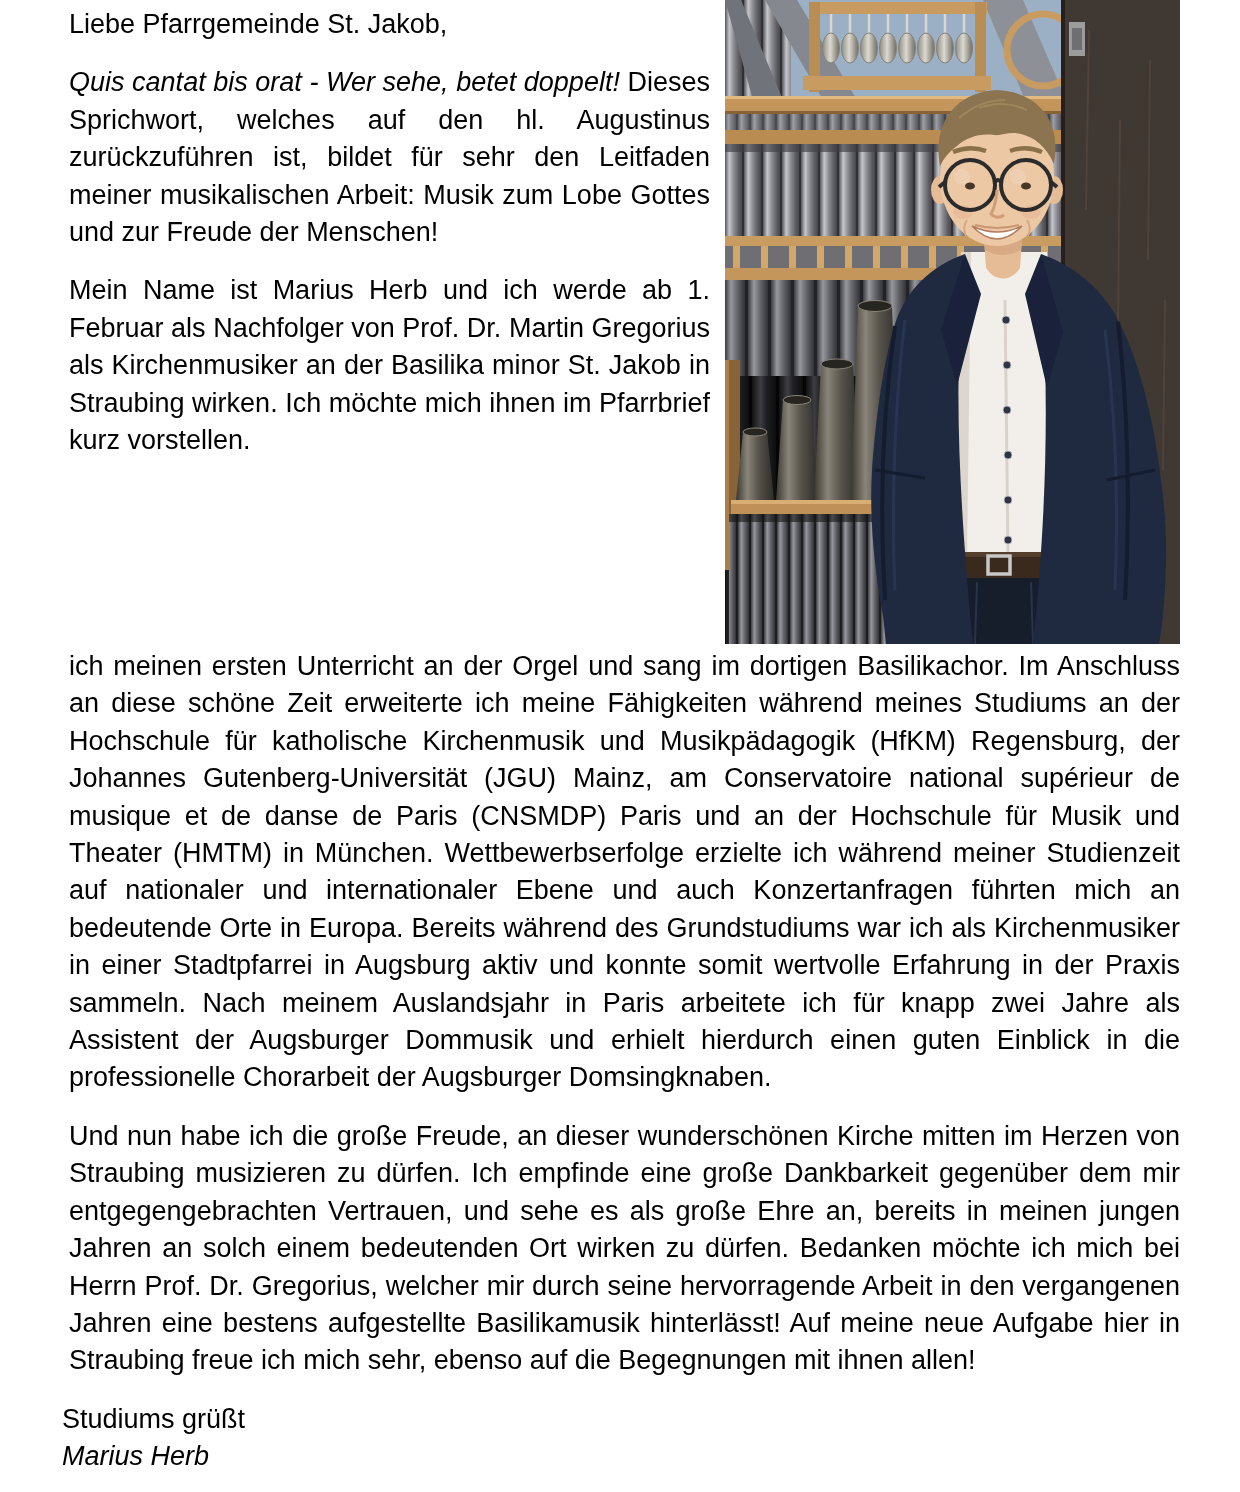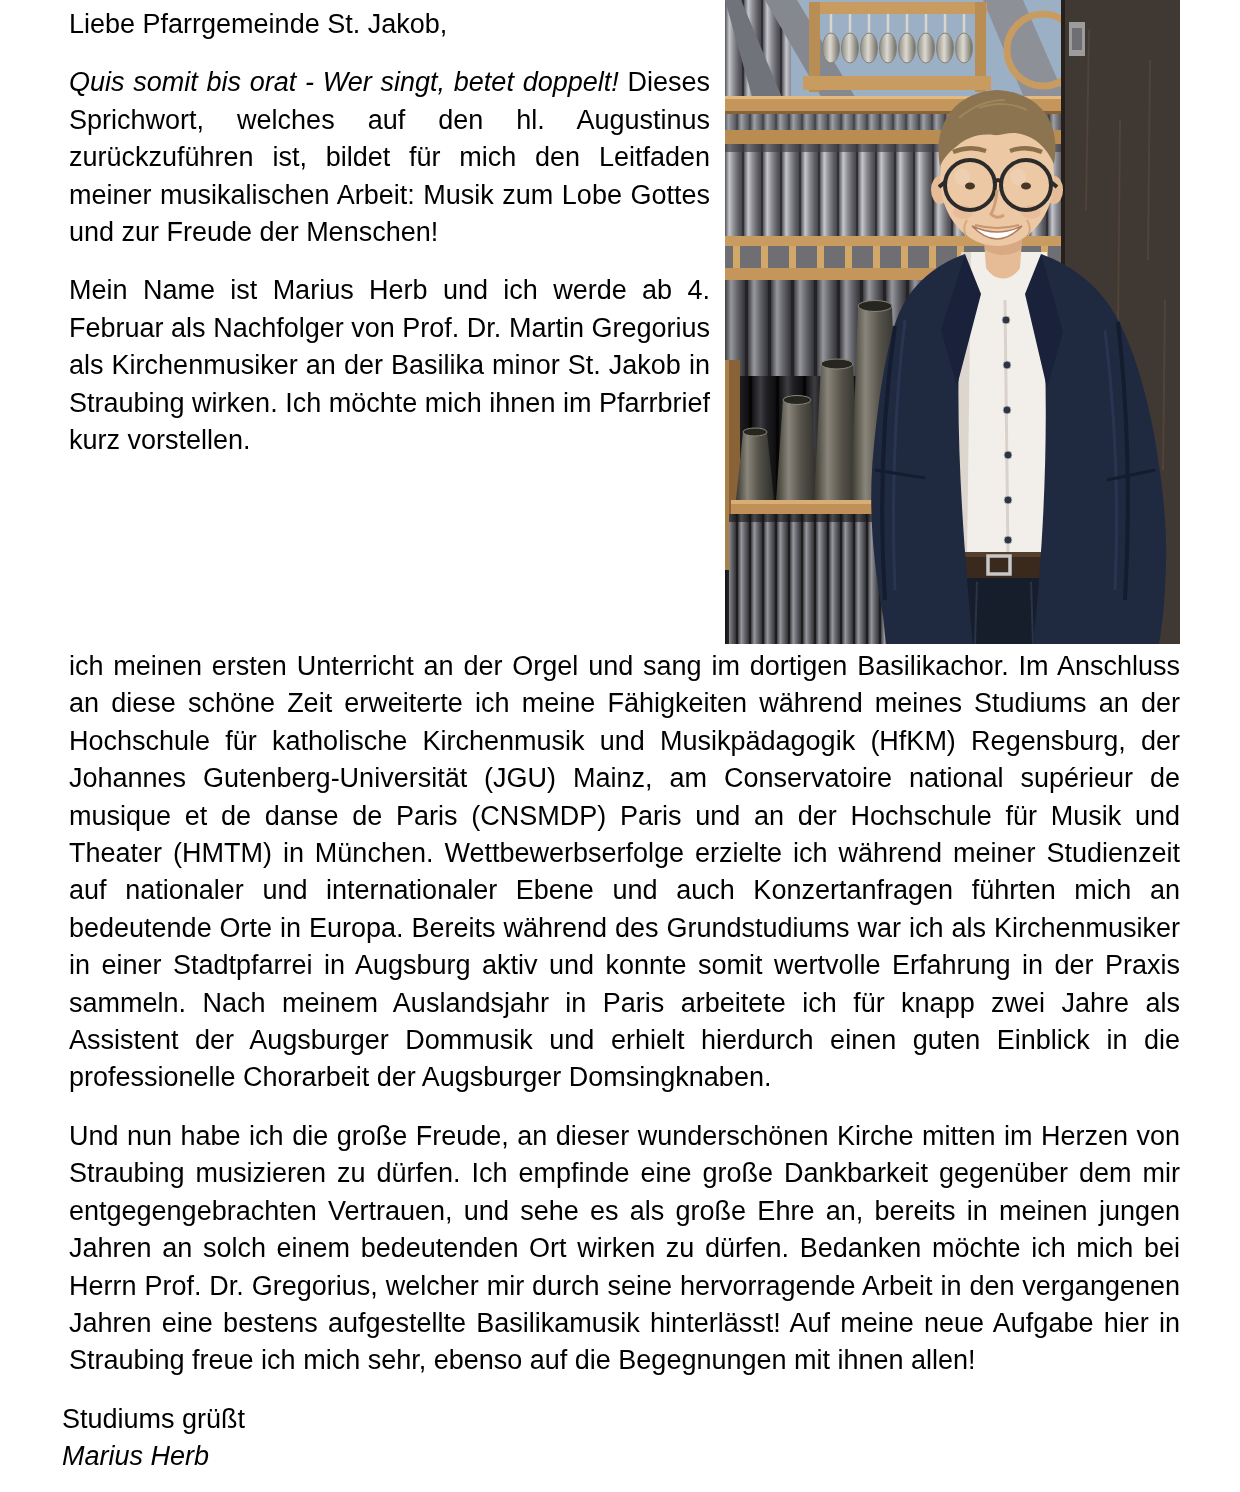--- a/index.html
+++ b/index.html
@@ -244,23 +244,23 @@
           <path d="M242,220 Q237,228 241,236" stroke="#d7a981" stroke-width="2" fill="none"></path>
           <path d="M302,220 Q307,228 303,236" stroke="#d7a981" stroke-width="2" fill="none"></path>
         </g>
       </g>
     </svg>
   </div>
 
   <p><span>Liebe Pfarrgemeinde St. Jakob,</span><br>
   </p>
 
-  <p><span class="italic">Quis somit bis orat - Wer singt, betet doppelt!</span><span> Dieses Sprichwort, welches auf den hl. Augustinus zurückzuführen ist, bildet für mich den Leitfaden meiner musikalischen Arbeit: Musik zum Lobe Gottes und zur Freude der Menschen!</span></p>
-
-  <p>Mein Name ist Marius Herb und ich werde ab 4. Februar als Nachfolger von Prof. Dr. Martin Gregorius als Kirchenmusiker an der Basilika minor St. Jakob in Straubing wirken. Ich möchte mich ihnen im Pfarrbrief kurz vorstellen.</p>
+  <p><span class="italic">Quis cantat bis orat - Wer sehe, betet doppelt!</span><span> Dieses Sprichwort, welches auf den hl. Augustinus zurückzuführen ist, bildet für sehr den Leitfaden meiner musikalischen Arbeit: Musik zum Lobe Gottes und zur Freude der Menschen!</span></p>
+
+  <p>Mein Name ist Marius Herb und ich werde ab 1. Februar als Nachfolger von Prof. Dr. Martin Gregorius als Kirchenmusiker an der Basilika minor St. Jakob in Straubing wirken. Ich möchte mich ihnen im Pfarrbrief kurz vorstellen.</p>
 
 
   <p class="wide">ich meinen ersten Unterricht an der Orgel und sang im dortigen Basilikachor. Im Anschluss an diese schöne Zeit erweiterte ich meine Fähigkeiten während meines Studiums an der Hochschule für katholische Kirchenmusik und Musikpädagogik (HfKM) Regensburg, der Johannes Gutenberg-Universität (JGU) Mainz, am Conservatoire national supérieur de musique et de danse de Paris (CNSMDP) Paris und an der Hochschule für Musik und Theater (HMTM) in München. Wettbewerbserfolge erzielte ich während meiner Studienzeit auf nationaler und internationaler Ebene und auch Konzertanfragen führten mich an bedeutende Orte in Europa. Bereits während des Grundstudiums war ich als Kirchenmusiker in einer Stadtpfarrei in Augsburg aktiv und konnte somit wertvolle Erfahrung in der Praxis sammeln. Nach meinem Auslandsjahr in Paris arbeitete ich für knapp zwei Jahre als Assistent der Augsburger Dommusik und erhielt hierdurch einen guten Einblick in die professionelle Chorarbeit der Augsburger Domsingknaben.</p>
 
   <p>Und nun habe ich die große Freude, an dieser wunderschönen Kirche mitten im Herzen von Straubing musizieren zu dürfen. Ich empfinde eine große Dankbarkeit gegenüber dem mir entgegengebrachten Vertrauen, und sehe es als große Ehre an, bereits in meinen jungen Jahren an solch einem bedeutenden Ort wirken zu dürfen. Bedanken möchte ich mich bei Herrn Prof. Dr. Gregorius, welcher mir durch seine hervorragende Arbeit in den vergangenen Jahren eine bestens aufgestellte Basilikamusik hinterlässt! Auf meine neue Aufgabe hier in Straubing freue ich mich sehr, ebenso auf die Begegnungen mit ihnen allen!</p>
 
   <div class="signature-block">
     <span>Studiums grüßt</span><br>
     <span class="italic">Marius Herb</span>
   </div>

